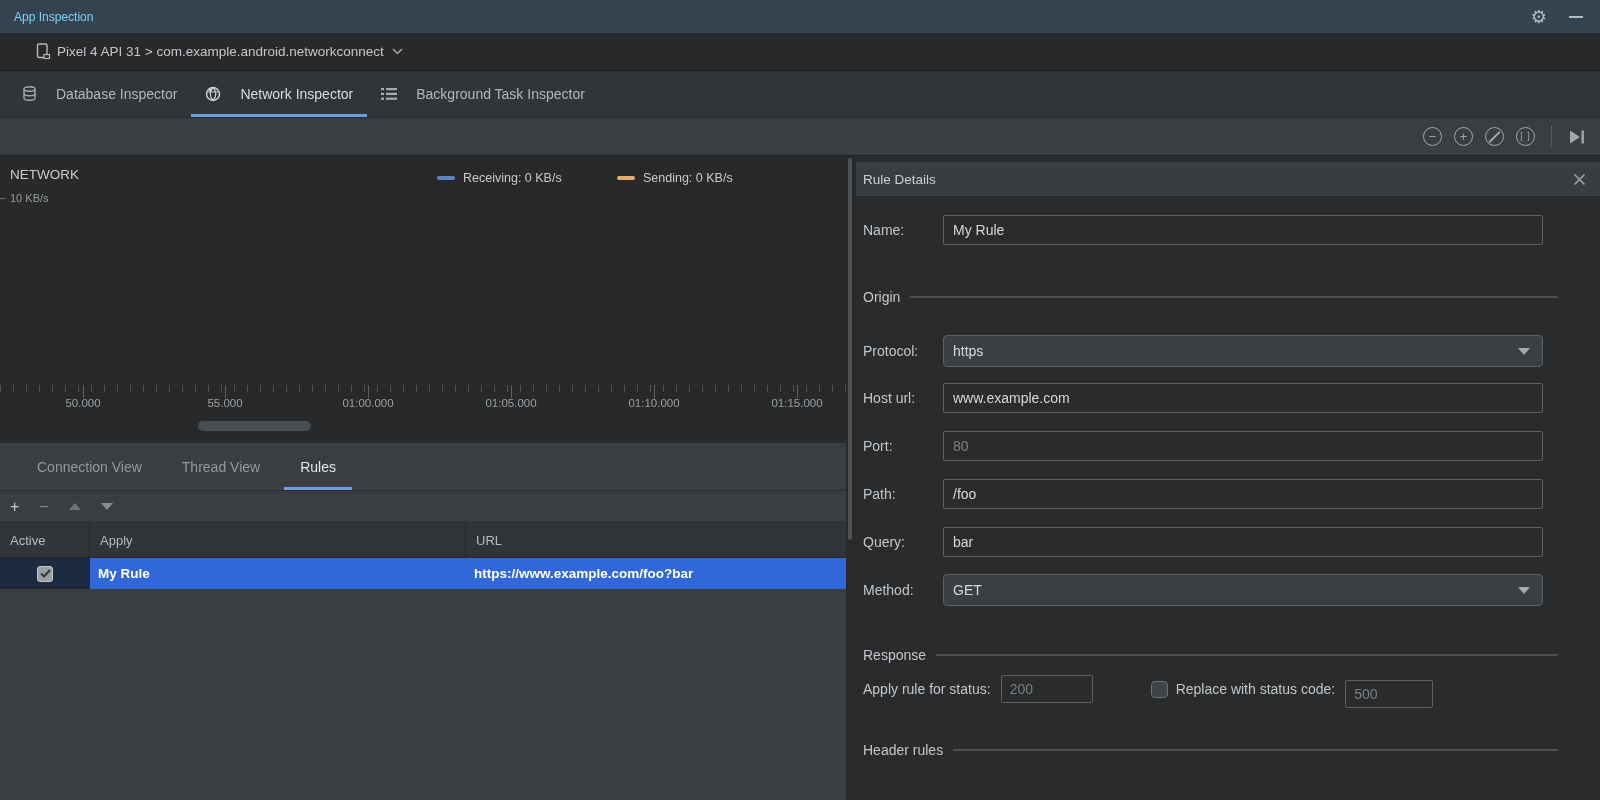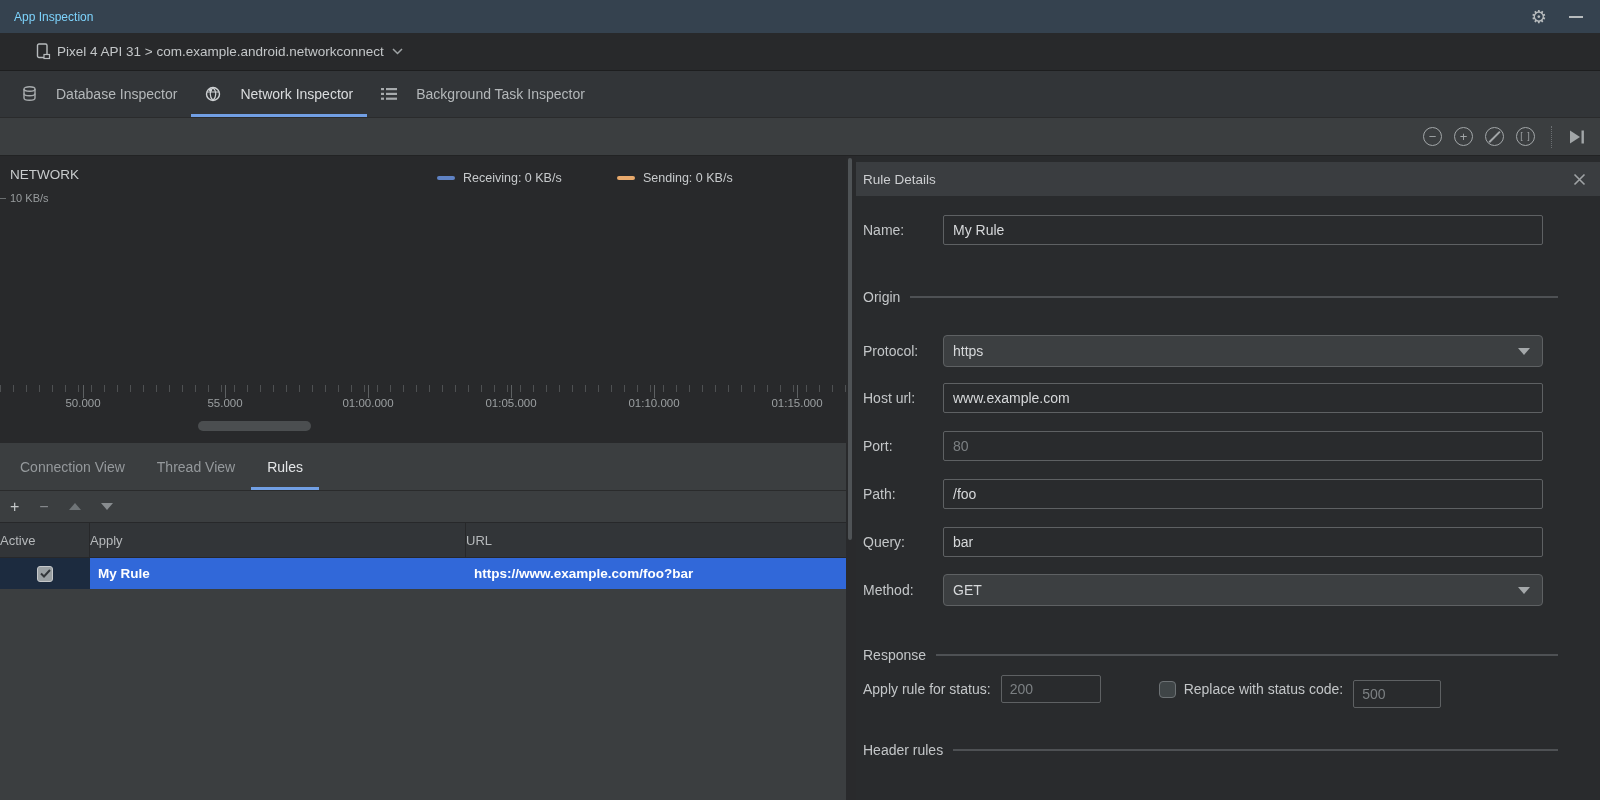--- a/index.html
+++ b/index.html
@@ -55,40 +55,40 @@
 
   #minor-ticks { position:absolute; left:0; top:229px; width:846px; height:7px;
                  background:repeating-linear-gradient(90deg,#4e5052 0,#4e5052 1px,transparent 1px,transparent 13px); }
   .majtick { position:absolute; top:229px; width:1px; height:13px; background:#5d6062; }
   .ticklab { position:absolute; top:241px; width:100px; text-align:center;
              color:#9b9fa1; font-size:11.5px; }
   #hscroll { position:absolute; left:198px; top:265px; width:113px; height:10px;
              border-radius:5px; background:#4b4e50; cursor:pointer; }
 
   #view-tabs { position:absolute; left:0; top:287px; width:846px; height:47px;
-               background:#3b3e40; display:flex; align-items:stretch; padding-left:4px; gap:0; }
+               background:#3b3e40; display:flex; align-items:stretch; padding-left:21px; gap:8px; }
   .view-tab { display:flex; align-items:center; padding:0 16px; font-size:14px;
               color:#95999c; position:relative; cursor:pointer; }
   .view-tab.sel { color:#e3e5e7; }
   .view-tab.sel::after { content:""; position:absolute; left:0; right:0; bottom:0;
                          height:3px; background:#719fe4; }
 
   #rules-toolbar { position:absolute; left:0; top:334px; width:846px; height:32px;
                    border-top:1px solid #2a2b2c; display:flex; align-items:center; gap:20px;
                    padding-left:10px; background:#3b3e40; }
   #rules-toolbar .tb { font-size:16px; line-height:1; cursor:pointer; }
   .tri-up { width:0; height:0; border-left:6px solid transparent; border-right:6px solid transparent;
             border-bottom:7px solid #6f7477; cursor:pointer; }
   .tri-dn { width:0; height:0; border-left:6px solid transparent; border-right:6px solid transparent;
             border-top:7px solid #888c8f; cursor:pointer; }
 
   #rules-table { position:absolute; left:0; top:366px; width:846px; }
   .thead { display:flex; height:36px; background:#323538; border-top:1px solid #27282a;
            border-bottom:1px solid #27282a; color:#b6b9bb; font-size:13px; }
-  .th { display:flex; align-items:center; border-right:1px solid #27282a; }
+  .th { display:flex; align-items:center; padding-left:10px; border-right:1px solid #27282a; }
   .th:last-child { border-right:none; }
   .col-active { width:90px; } .col-name { width:376px; } .col-url { width:380px; }
   .trow { display:flex; height:31px; cursor:pointer; }
   .td { display:flex; align-items:center; font-size:13.5px; font-weight:bold; color:#ffffff; }
   .td.cell-active { width:90px; background:#1c2b3f; justify-content:center; }
   .td.cell-name { width:376px; background:#3168d9; padding-left:8px; }
   .td.cell-url { width:380px; background:#3168d9; padding-left:8px; }
   .cbx { width:16px; height:16px; border-radius:3px; background:#9aa0a3;
          border:1px solid #c6c9cb; display:flex; align-items:center; justify-content:center; }
 
@@ -118,21 +118,21 @@
   .combo .arrow { position:absolute; right:12px; width:0; height:0;
                   border-left:6px solid transparent; border-right:6px solid transparent;
                   border-top:7px solid #a4a8aa; }
   .sect { position:absolute; left:7px; width:695px; display:flex; align-items:center; gap:10px;
           height:20px; }
   .sect .txt { font-size:14px; color:#c3c6c8; white-space:nowrap; }
   .sect .line { flex:1; height:2px; background:#4e5154; }
 
   #apply-row { position:absolute; left:7px; top:518px; display:flex; align-items:center; height:30px; }
   #apply-row .lbl { font-size:14px; }
-  .sfield { width:100px; height:28px; background:transparent; border:1px solid #5e6163;
+  .sfield { width:92px; height:28px; background:transparent; border:1px solid #5e6163;
             border-radius:2px; color:#d6d8da; font-size:14px; padding-left:8px;
             font-family:"Liberation Sans", sans-serif; outline:none; }
   .sfield::placeholder { color:#7c8083; }
   .s2 { width:88px; }
   .ckb { width:17px; height:17px; border:1.6px solid #6d7275; border-radius:4px;
          background:#3f4547; margin:0 8px 0 58px; cursor:pointer; }
 
   .icon-dim { flex:none; }
 </style>
 </head>

